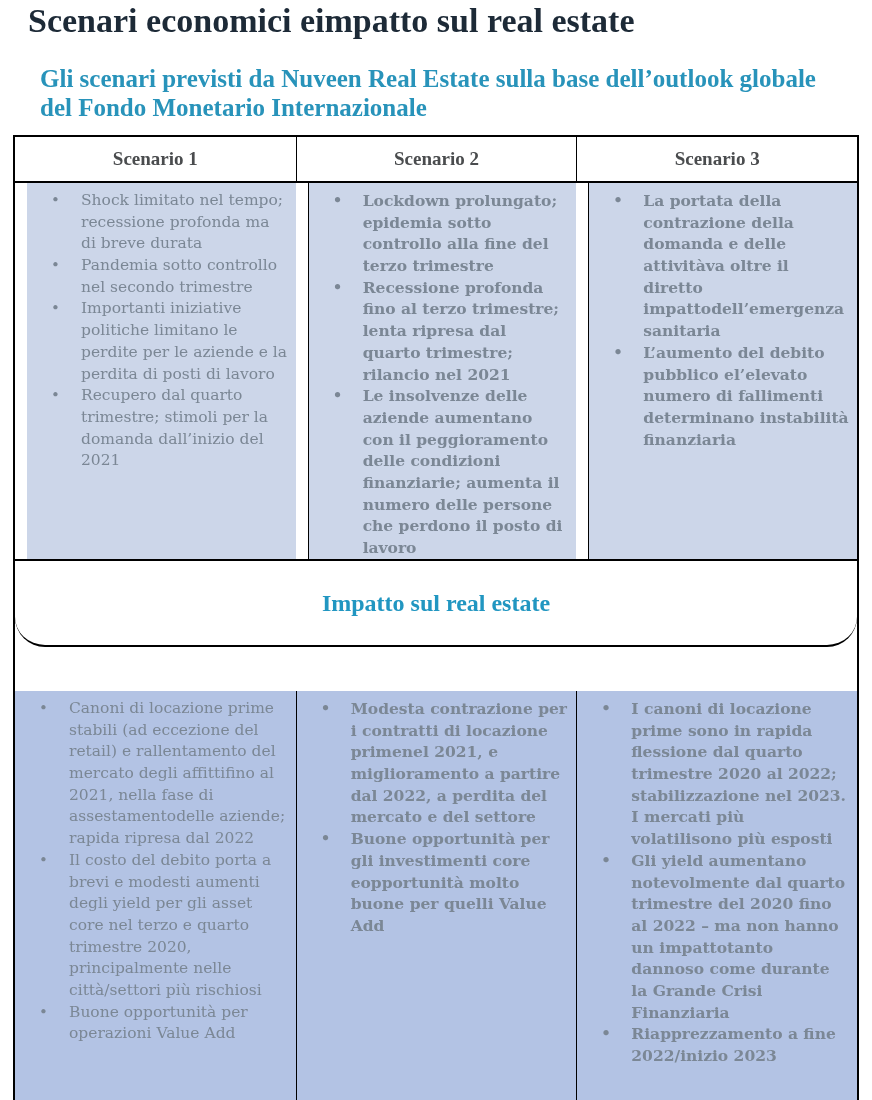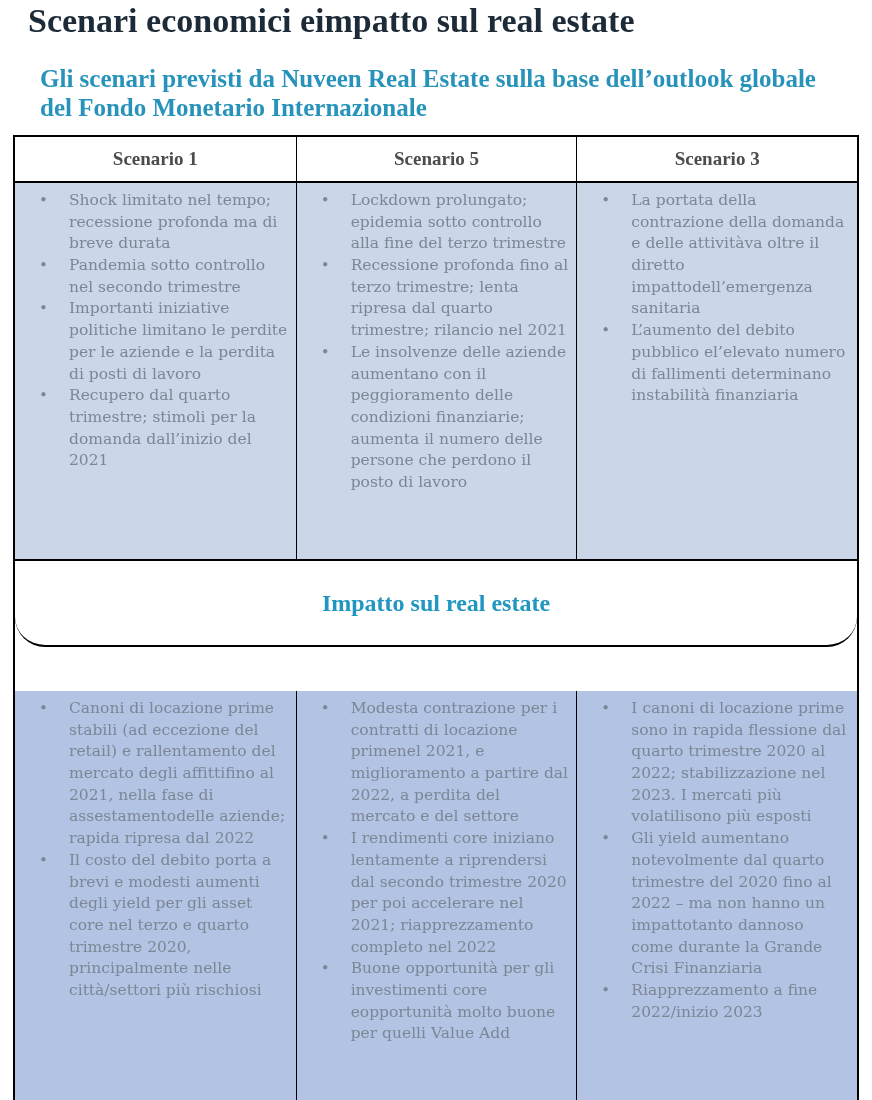--- a/index.html
+++ b/index.html
@@ -34,35 +34,35 @@
     position: absolute; left: 13px; top: 135px; width: 846px;
     border: 2px solid #000000;
     box-sizing: border-box;
     background: #ffffff;
   }
   .row {
     display: grid;
     grid-template-columns: 1fr 1fr 1fr;
   }
   .cell { box-sizing: border-box; overflow: hidden; }
-  .cell + .cell { border-left: 1.5px solid #000000; }
+  .cell + .cell { border-left: 1.5px solid #000000; font-weight: bold; }
 
   .header-row { border-bottom: 2px solid #000000; }
   .header-row .cell {
     height: 44px;
     display: flex; align-items: center; justify-content: center;
     font-family: "Liberation Serif", serif;
     font-weight: bold;
     font-size: 19px;
     color: #4a4c4e;
     background: #ffffff;
   }
 
   .econ-row { border-bottom: 2px solid #000000; }
-  .econ-row .cell { height: 376px; background: #ccd6e9; }
+  .econ-row .cell { height: 376px; background: #ccd6e9; margin-left: 12px; }
 
   .impact-band {
     border-bottom: 2px solid #000000;
     height: 84px;
     display: flex; align-items: center; justify-content: center;
     background: #ffffff;
     border-radius: 30px;
   }
   .impact-title {
     font-family: "Liberation Serif", serif;
@@ -97,21 +97,21 @@
 
 <div class="page">
 
   <h1 class="page-title">Scenari economici eimpatto sul real estate</h1>
   <h2 class="page-subtitle">Gli scenari previsti da Nuveen Real Estate sulla base dell’outlook globale del Fondo Monetario Internazionale</h2>
 
   <div class="table">
 
     <div class="row header-row">
       <div class="cell">Scenario 1</div>
-      <div class="cell">Scenario 5</div>
+      <div class="cell">Scenario 2</div>
       <div class="cell">Scenario 3</div>
     </div>
 
     <div class="row econ-row">
       <div class="cell">
         <ul class="bullets">
           <li>Shock limitato nel tempo; recessione profonda ma di breve durata</li>
           <li>Pandemia sotto controllo nel secondo trimestre</li>
           <li>Importanti iniziative politiche limitano le perdite per le aziende e la perdita di posti di lavoro</li>
           <li>Recupero dal quarto trimestre; stimoli per la domanda dall’inizio del 2021</li>
@@ -134,26 +134,26 @@
 
     <div class="impact-band">
       <span class="impact-title">Impatto sul real estate</span>
     </div>
 
     <div class="row impact-row">
       <div class="cell">
         <ul class="bullets">
           <li>Canoni di locazione prime stabili (ad eccezione del retail) e rallentamento del mercato degli affittifino al 2021, nella fase di assestamentodelle aziende; rapida ripresa dal 2022</li>
           <li>Il costo del debito porta a brevi e modesti aumenti degli yield per gli asset core nel terzo e quarto trimestre 2020, principalmente nelle città/settori più rischiosi</li>
+          <li>Buone opportunità per operazioni Value Add</li>
         </ul>
       </div>
       <div class="cell">
         <ul class="bullets">
           <li>Modesta contrazione per i contratti di locazione primenel 2021, e miglioramento a partire dal 2022, a perdita del mercato e del settore</li>
-          <li>I rendimenti core iniziano lentamente a riprendersi dal secondo trimestre 2020 per poi accelerare nel 2021; riapprezzamento completo nel 2022</li>
           <li>Buone opportunità per gli investimenti core eopportunità molto buone per quelli Value Add</li>
         </ul>
       </div>
       <div class="cell">
         <ul class="bullets">
           <li>I canoni di locazione prime sono in rapida flessione dal quarto trimestre 2020 al 2022; stabilizzazione nel 2023. I mercati più volatilisono più esposti</li>
           <li>Gli yield aumentano notevolmente dal quarto trimestre del 2020 fino al 2022 – ma non hanno un impattotanto dannoso come durante la Grande Crisi Finanziaria</li>
           <li>Riapprezzamento a fine 2022/inizio 2023</li>
         </ul>
       </div>

